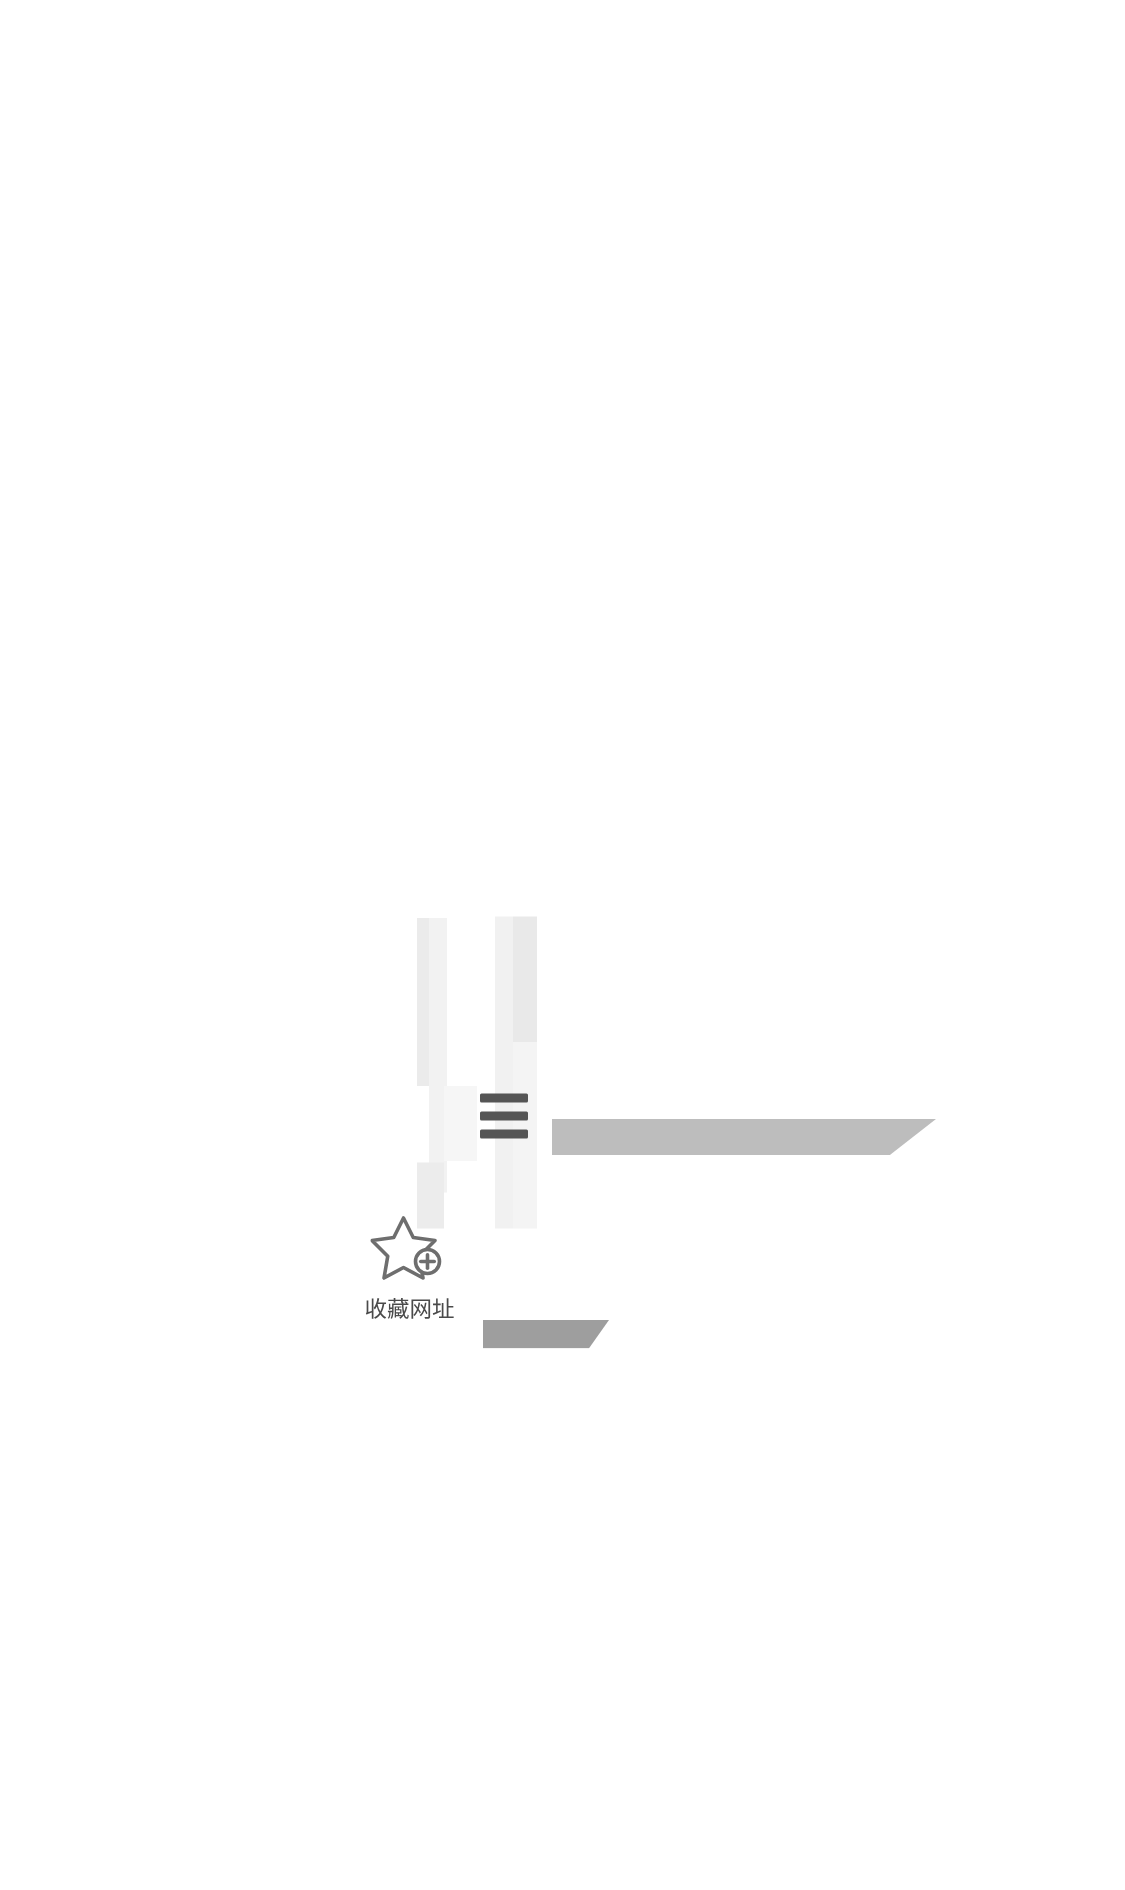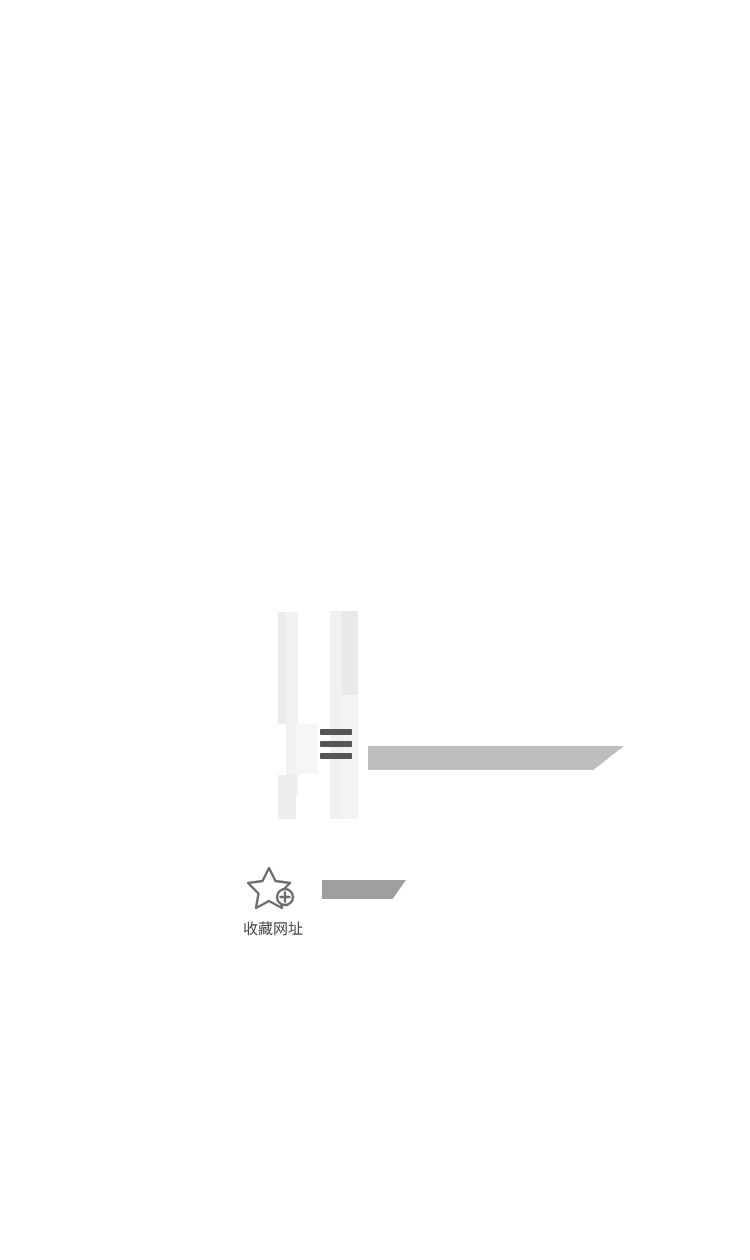--- a/index.html
+++ b/index.html
@@ -60,21 +60,21 @@
     width: 84px;
     height: 19px;
     background: #9e9e9e;
     clip-path: polygon(0 0, 100% 0, 84% 100%, 0 100%);
   }
 
   
   .fav-wrap {
     position: absolute;
     left: 238px;
-    top: 864px;
+    top: 808px;
     width: 70px;
     text-align: center;
   }
   .fav-icon {
     width: 52px;
     height: 50px;
     margin: 0 auto;
     display: block;
   }
   .fav-label {

